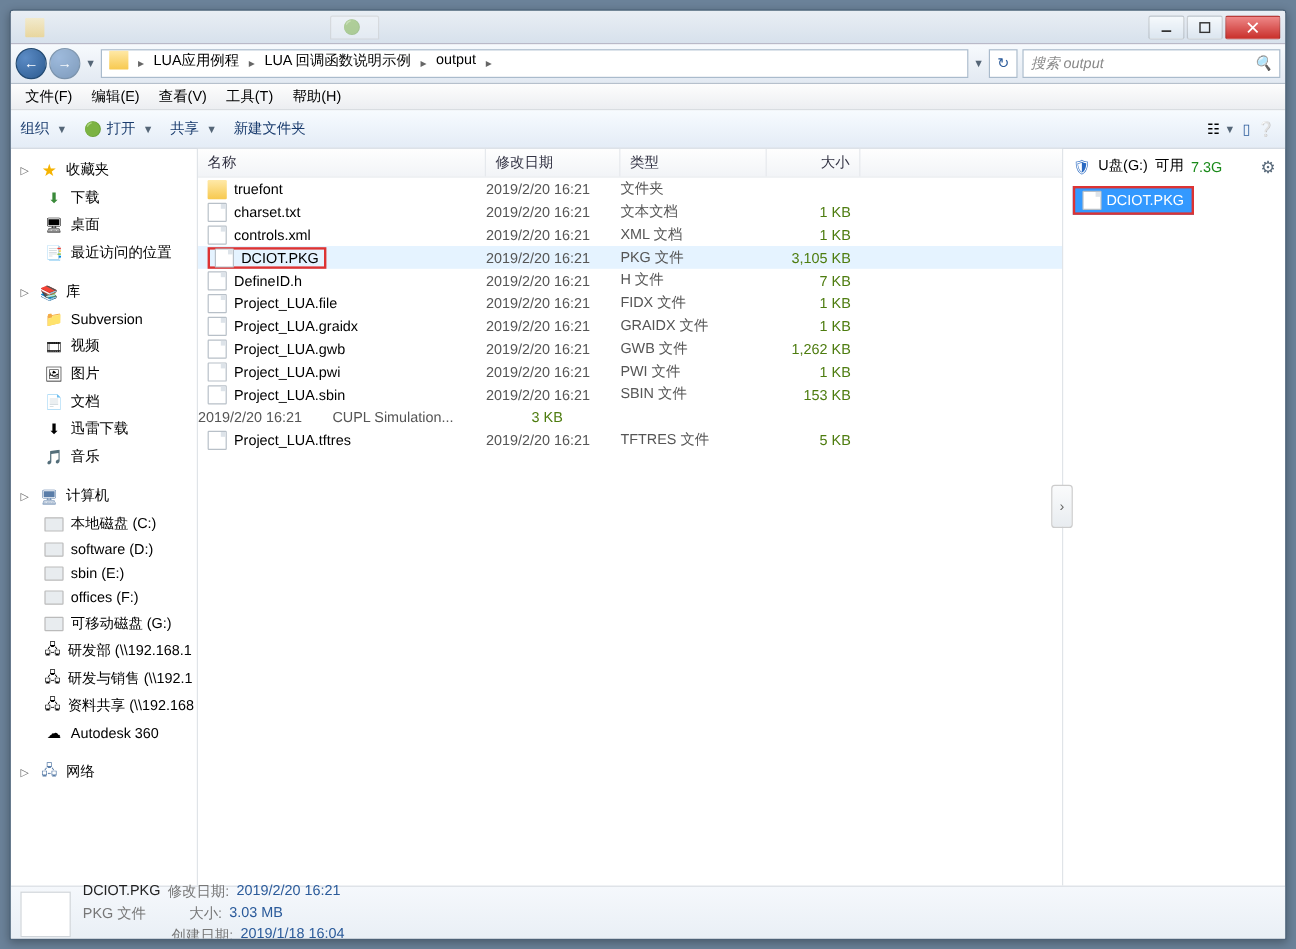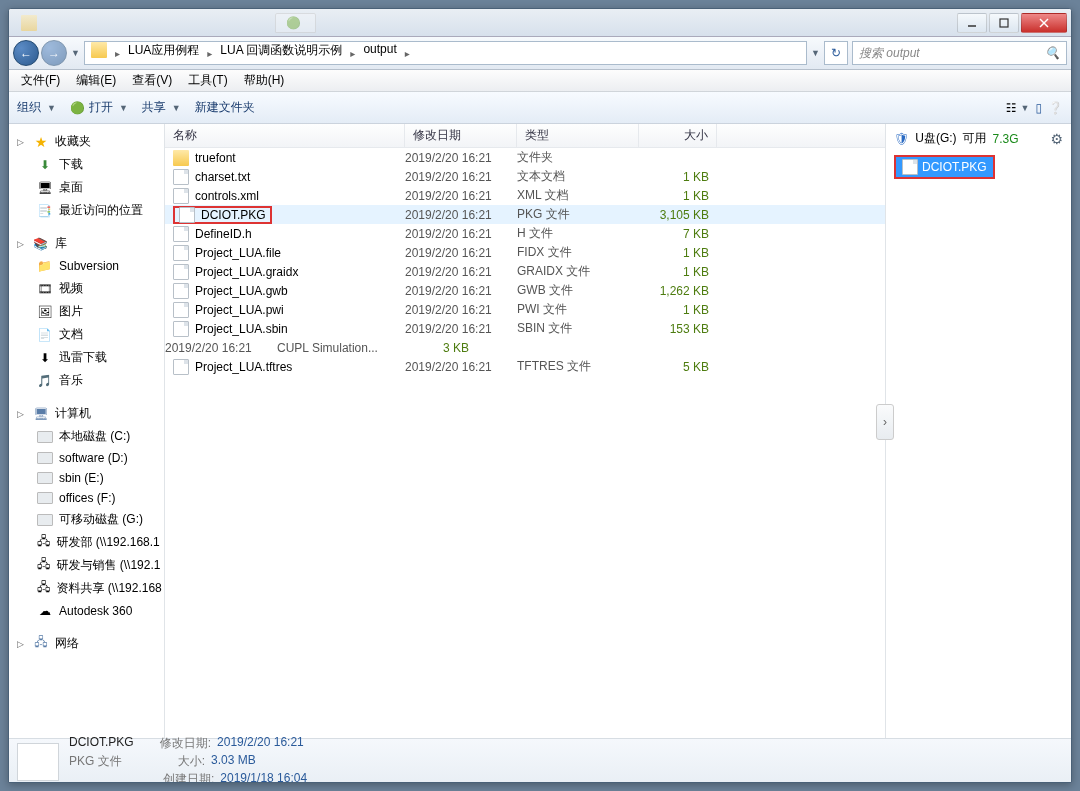--- a/index.html
+++ b/index.html
@@ -47,21 +47,21 @@
 .redbox{display:inline-flex;align-items:center;gap:6px;border:2px solid #d33;padding:0 4px;height:18px;}
 .sidepanel { width:185px; padding:6px 8px; position:relative;}
 .sidehdr{display:flex; gap:6px; align-items:center;}
 .sidehdr .avail{color:#1a8a1a;}
 .sidefile{display:inline-flex;align-items:center;gap:4px;background:#3399ff;color:#fff;padding:2px 6px;margin-top:8px;border:2px solid #d33;}
 .expand-handle{position:absolute;left:-10px;top:280px;width:18px;height:36px;border:1px solid #ccc;border-radius:3px;background:linear-gradient(to bottom,#fafbfc,#e8ecf0);display:flex;align-items:center;justify-content:center;color:#666;}
 .detailsbar { height:46px; border-top:1px solid #d7dde3; background:linear-gradient(to bottom,#f5f8fc,#e9eff5); display:flex; align-items:center; padding:4px 8px; gap:10px;}
 .thumb{width:42px;height:38px;background:#fff;border:1px solid #d0d5da;}
 .detxt{display:flex;flex-direction:column;gap:1px;font-size:11px;color:#444;}
 .detxt .ln{display:flex;gap:6px;}
-.detxt .lbl{color:#777;margin-left:20px;}
+.detxt .lbl{color:#777;}
 .detxt .val{color:#2a5a9a;}
 .detxt .nm{font-size:12px;color:#222;}
 .ico{display:inline-flex;width:16px;height:16px;align-items:center;justify-content:center;font-size:12px;}
 .ico.folder{background:linear-gradient(to bottom,#ffe9a8,#f7c94f);border-radius:1px;}
 .ico.file{background:#fff;border:1px solid #b8c0c8;border-radius:1px;position:relative;}
 .ico.file::after{content:"";position:absolute;top:0;right:0;width:4px;height:4px;background:#dde3e9;}
 .ico.star{color:#f5b301;font-size:14px;}
 .ico.lib{color:#5a7da8;}
 .ico.comp{color:#5a7da8;}
 .ico.net{color:#5a7da8;}

